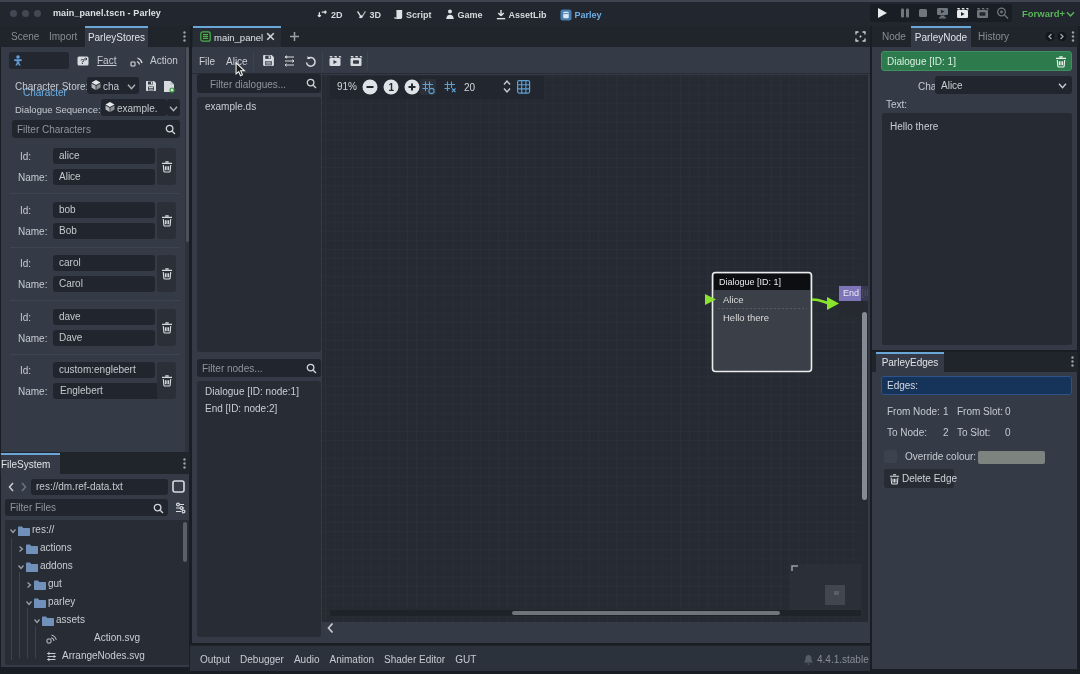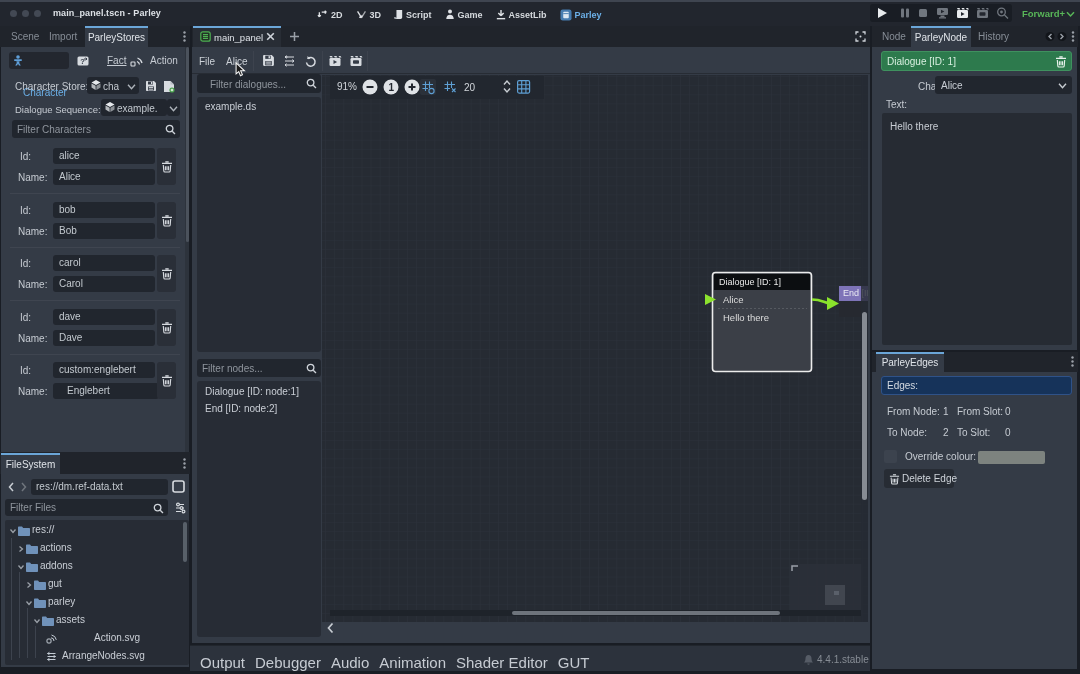--- a/index.html
+++ b/index.html
@@ -154,21 +154,21 @@
       </svg>
     </div>
   <div class="abs" style="left:23px;top:55px;color:#6cb0e8;margin-top:32px;">Character</div>
   <div class="abs" id="facticon" style="left:77px;top:55px;">
       <svg width="12" height="12" viewBox="0 0 12 12">
         <rect x="0.5" y="1.5" width="11" height="9" rx="1.5" fill="#d7dbe0"></rect>
         <text x="3.2" y="8.6" font-size="7.5" font-weight="bold" fill="#343b46" font-family="Liberation Sans">?</text>
         <path d="M7 4 h3 M10 4 l-1.4-1.2 M10 4 l-1.4 1.2" stroke="#343b46" stroke-width="1"></path>
       </svg>
     </div>
-  <div class="abs lbl" style="left:107px;top:55px;text-decoration:underline;">Fact</div>
+  <div class="abs lbl" style="left:97px;top:55px;text-decoration:underline;">Fact</div>
   <div class="abs" id="actionicon" style="left:130px;top:55px;">
       <svg width="13" height="12" viewBox="0 0 13 12">
         <g>
           <rect x="1" y="7" width="4" height="4" rx="0.8" fill="none" stroke="#d7dbe0" stroke-width="1.1"></rect>
           <path d="M7 6.5 A4 4 0 0 1 9.5 9.5 M7.5 3 A7.5 7.5 0 0 1 12 8" stroke="#d7dbe0" stroke-width="1.3" fill="none"></path>
         </g>
       </svg>
     </div>
   <div class="abs lbl" style="left:150px;top:55px;">Action</div>
 
@@ -285,33 +285,33 @@
       <g stroke="#d7dbe0" stroke-width="1.1" fill="none">
         <path d="M1 3.4 H11 M4.3 1.9 H7.7"></path>
         <path d="M2.3 5 L2.8 11 c.05.6.5 1 1.1 1 h4.2 c.6 0 1.05-.4 1.1-1 L9.7 5"></path>
         <path d="M4.4 6.3 V10.3 M6 6.3 V10.3 M7.6 6.3 V10.3"></path>
       </g>
     </svg>
     <div class="abs" style="left:10px;top:353.5px;width:170px;height:1px;background:#3f4550;"></div>
     <div class="abs lbl" style="left:20px;top:365px;">Id:</div>
   <div class="abs input" style="left:53px;top:362px;width:102px;height:16px;line-height:16px;padding-left:6px;box-sizing:border-box;">custom:englebert</div>
   <div class="abs lbl" style="left:18px;top:386px;">Name:</div>
-  <div class="abs input" style="left:53px;top:383px;width:106px;height:16px;line-height:16px;padding-left:14px;box-sizing:border-box;">Englebert</div>
+  <div class="abs input" style="left:53px;top:383px;width:106px;height:16px;line-height:16px;padding-left:7px;box-sizing:border-box;">Englebert</div>
   <div class="abs" style="left:157px;top:362px;width:19px;height:37px;background:#2a2f38;border-radius:3px;"></div>
   <svg class="abs" style="left:160.5px;top:374px" width="12" height="13" viewBox="0 0 12 13">
       <g stroke="#d7dbe0" stroke-width="1.1" fill="none">
         <path d="M1 3.4 H11 M4.3 1.9 H7.7"></path>
         <path d="M2.3 5 L2.8 11 c.05.6.5 1 1.1 1 h4.2 c.6 0 1.05-.4 1.1-1 L9.7 5"></path>
         <path d="M4.4 6.3 V10.3 M6 6.3 V10.3 M7.6 6.3 V10.3"></path>
       </g>
     </svg>
 
 
   <div class="abs tabbar" style="left:0;top:452px;width:190px;height:22px;"></div>
-  <div class="abs tab-active" style="left:1px;top:453px;width:59px;height:19px;text-align:center;line-height:19px;">FileSystem</div>
+  <div class="abs tab-active" style="left:1px;top:453px;width:59px;height:19px;text-align:left;line-height:19px;">FileSystem</div>
   <div class="abs" id="fdots" style="left:183px;top:458px;">
       <svg width="3" height="11" viewBox="0 0 3 11">
         <g fill="#9aa0a8">
           <circle cx="1.5" cy="1.5" r="1.2"></circle>
           <circle cx="1.5" cy="5.5" r="1.2"></circle>
           <circle cx="1.5" cy="9.5" r="1.2"></circle>
         </g>
       </svg>
     </div>
   <div class="abs panel" style="left:1px;top:474px;width:188px;height:193px;"></div>
@@ -583,21 +583,21 @@
 </svg>
     </div>
 
   <div class="abs" id="collapse" style="left:326px;top:622px;">
       <svg width="9" height="12" viewBox="0 0 9 12">
         <path d="M6.5 1.5 L2.5 6 L6.5 10.5" stroke="#c8cdd3" stroke-width="1.7" fill="none"></path>
       </svg>
     </div>
 
   <div class="abs" style="left:190px;top:645px;width:680px;height:25px;background:#2c323c;border-top:1px solid #21262d;"></div>
-  <div class="abs" id="botbar" style="left:200px;top:654px;color:#c6cbd2;font-size:15px;">
+  <div class="abs" id="botbar" style="left:200px;top:654px;color:#c6cbd2;font-size:10px;">
       <div style="display:flex;gap:10px;">
 <span>Output</span>
         <span>Debugger</span>
         <span>Audio</span>
         <span>Animation</span>
         <span>Shader Editor</span>
         <span>GUT</span>
       </div>
     </div>
   <div class="abs" id="bellicon" style="left:803px;top:654px;">

